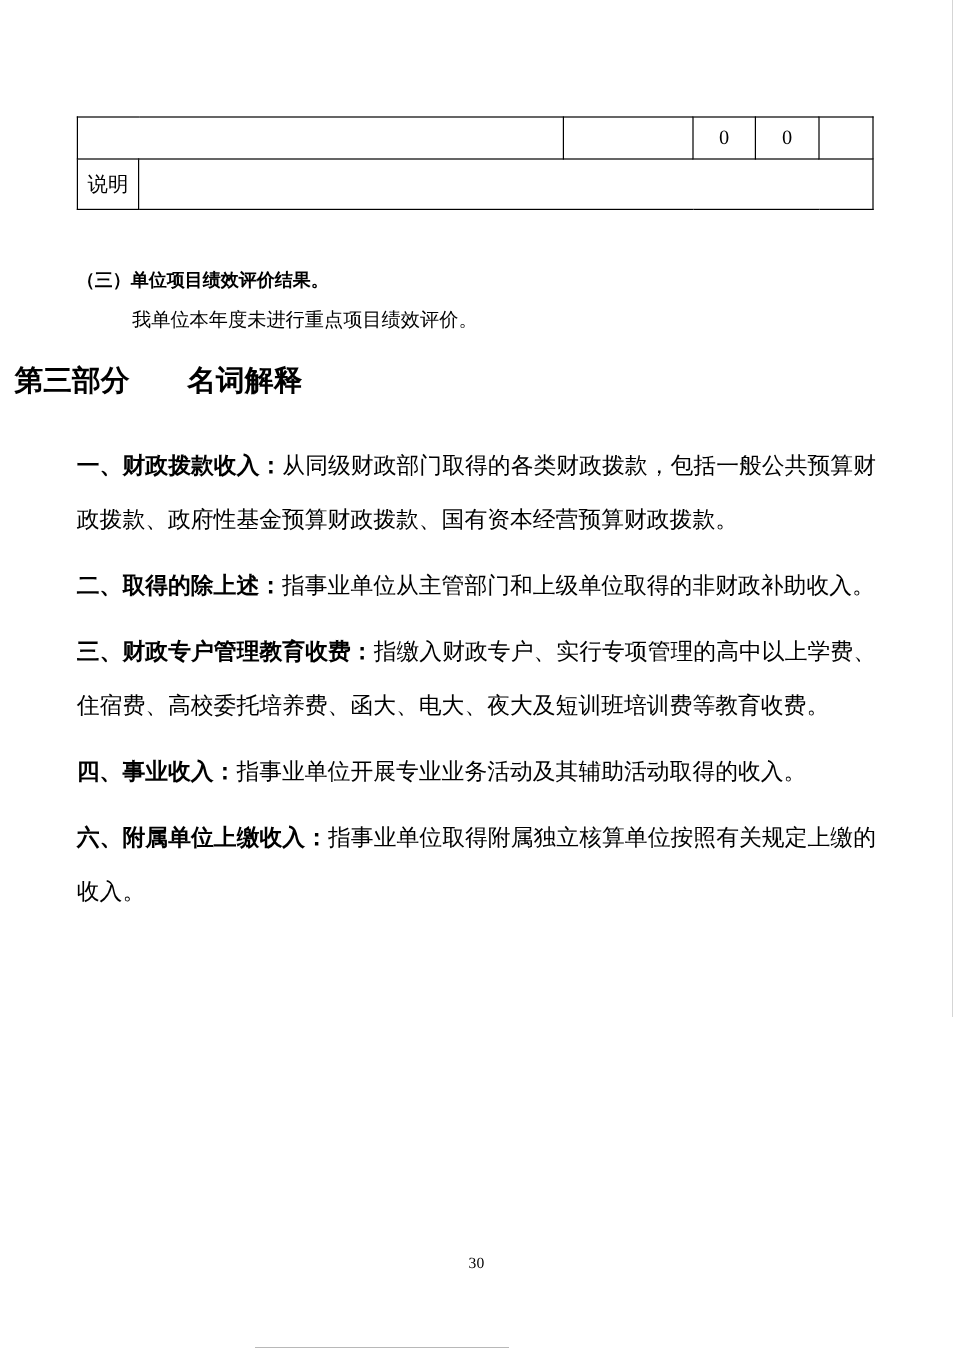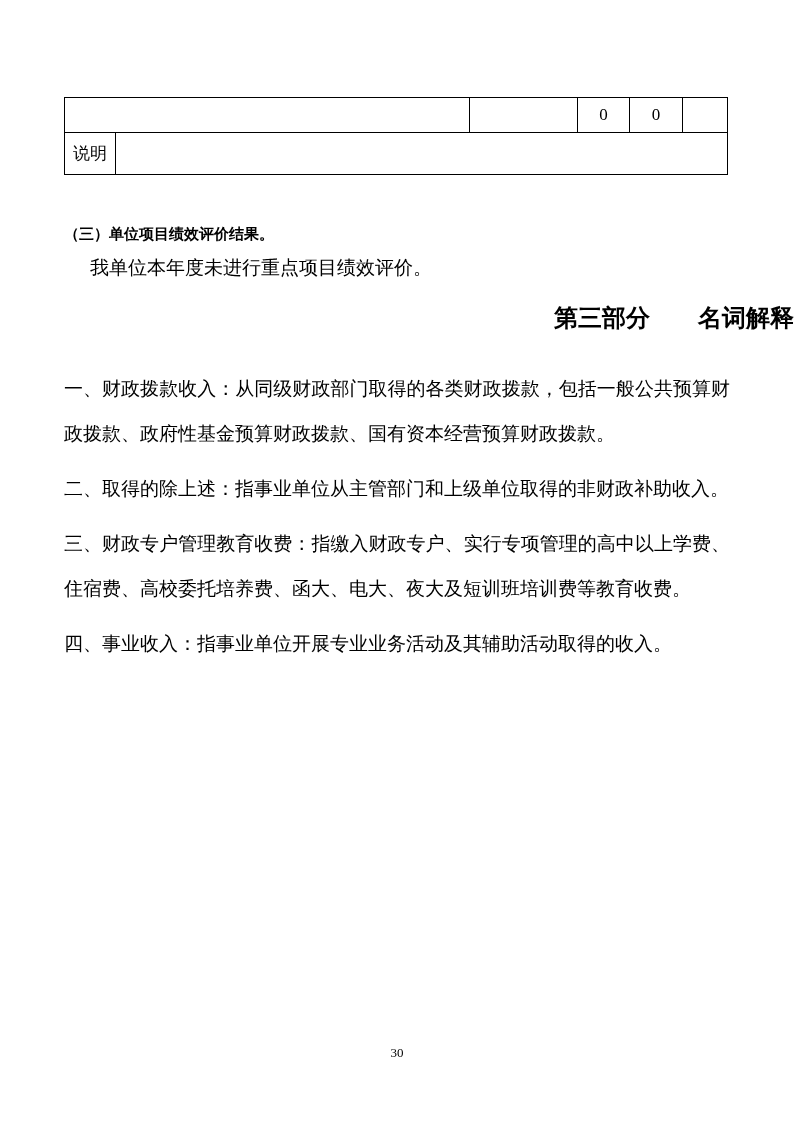--- a/index.html
+++ b/index.html
@@ -41,36 +41,36 @@
     left: 64px;
     top: 221px;
     width: 666px;
     font-family: "Liberation Sans", "DejaVu Sans", sans-serif;
     font-weight: bold;
     font-size: 15px;
     line-height: 26px;
   }
   .section-note {
     position: absolute;
-    left: 52px;
+    left: 78px;
     top: 255px;
     width: 666px;
-    font-size: 19px;
+    font-size: 16px;
     line-height: 26px;
     text-indent: 2em;
     font-family: Liberation Serif, serif;
   }
 
   
   .part-title {
     position: absolute;
     left: 0;
     top: 303px;
     width: 794px;
-    text-align: right;
+    text-align: left;
     font-family: "Liberation Serif", "DejaVu Serif", serif;
     font-weight: bold;
     font-size: 24px;
     line-height: 31px;
     padding-left: 12px;
   }
 
   
   .terms {
     position: absolute;
@@ -79,21 +79,21 @@
     width: 666px;
   }
   .terms p {
     font-size: 19px;
     line-height: 45px;
     text-align: justify;
     margin: 0 0 10px 0;
   }
   .terms .lead {
     font-family: "Liberation Sans", "DejaVu Sans", sans-serif;
-    font-weight: normal;
+    font-weight: bold;
   }
 
   
   .page-number {
     position: absolute;
     left: 0;
     top: 1045px;
     width: 794px;
     text-align: center;
     font-size: 13px;
@@ -139,17 +139,20 @@
     </p>
     <p>
       <span class="lead">二、取得的除上述：</span><span>指事业单位从主管部门和上级单位取得的非财政补助收入。</span>
     </p>
     <p>
       <span class="lead">三、财政专户管理教育收费：</span><span>指缴入财政专户、实行专项管理的高中以上学费、住宿费、高校委托培养费、函大、电大、夜大及短训班培训费等教育收费。</span>
     </p>
     <p>
       <span class="lead">四、事业收入：</span><span>指事业单位开展专业业务活动及其辅助活动取得的收入。</span>
     </p>
+    <p>
+      <span class="lead">六、附属单位上缴收入：</span><span>指事业单位取得附属独立核算单位按照有关规定上缴的收入。</span>
+    </p>
   </div>
 
   <div class="page-number">30</div>
 
 </div>
 
 </body></html>

